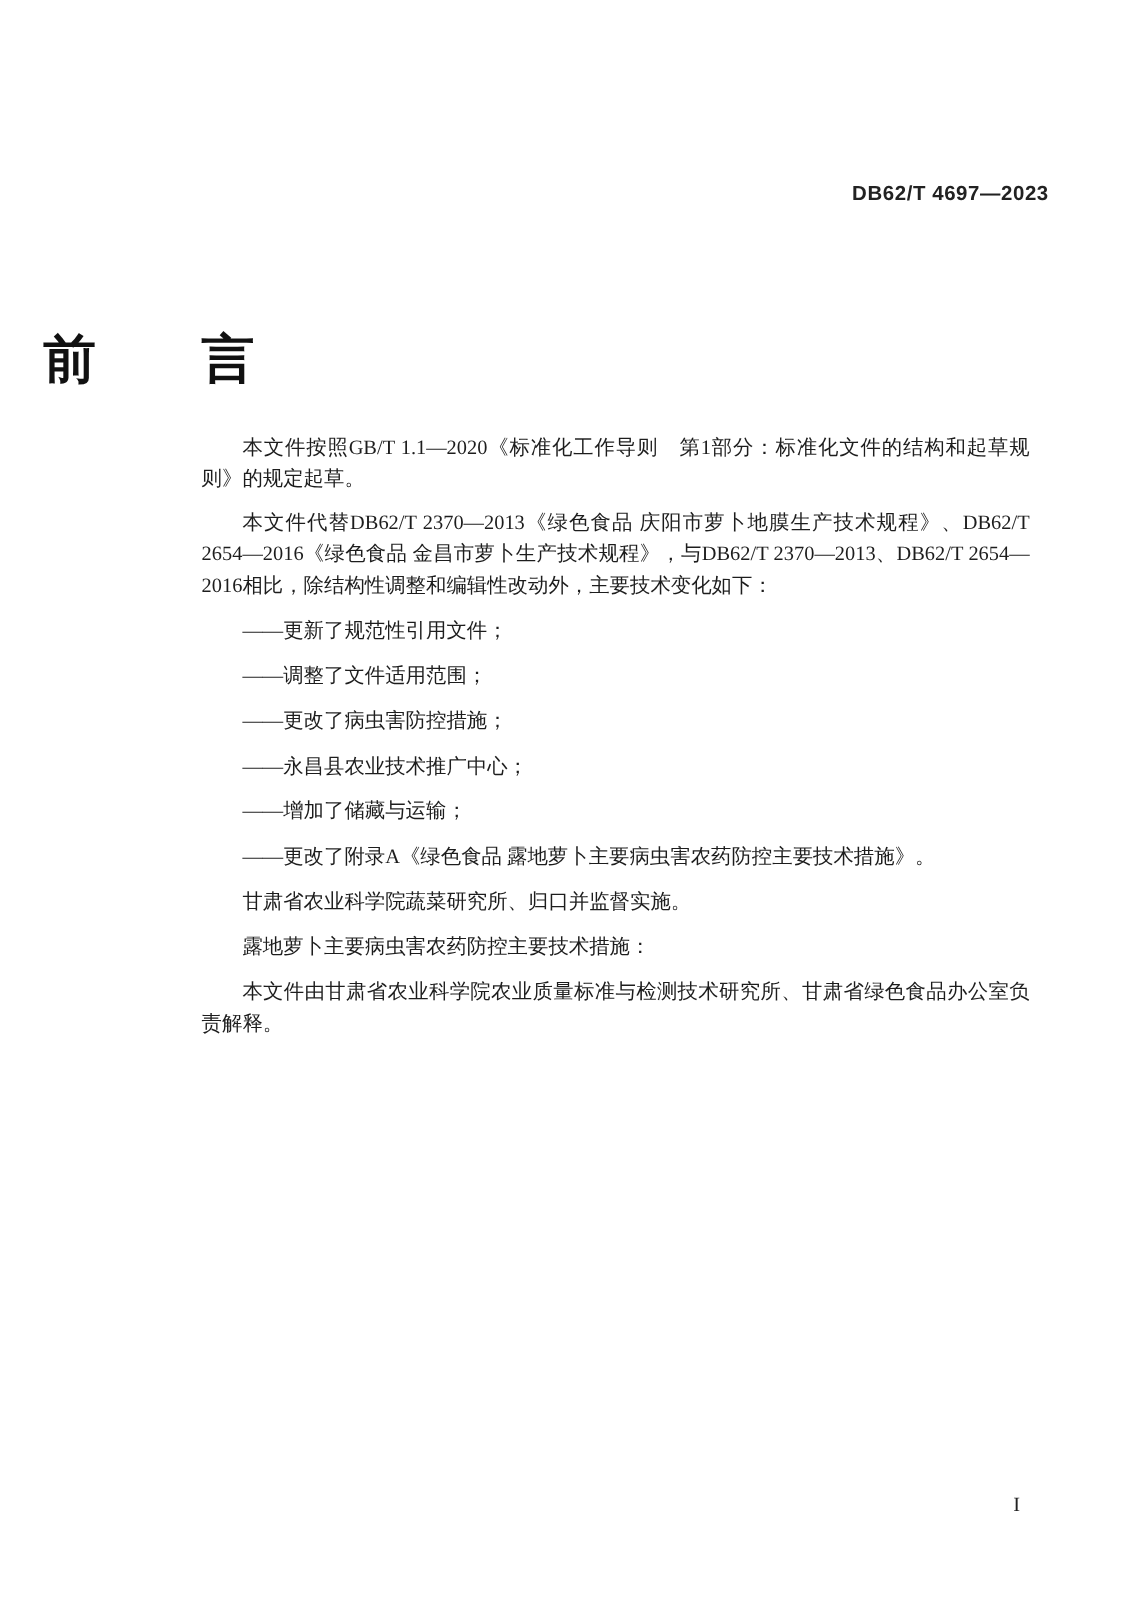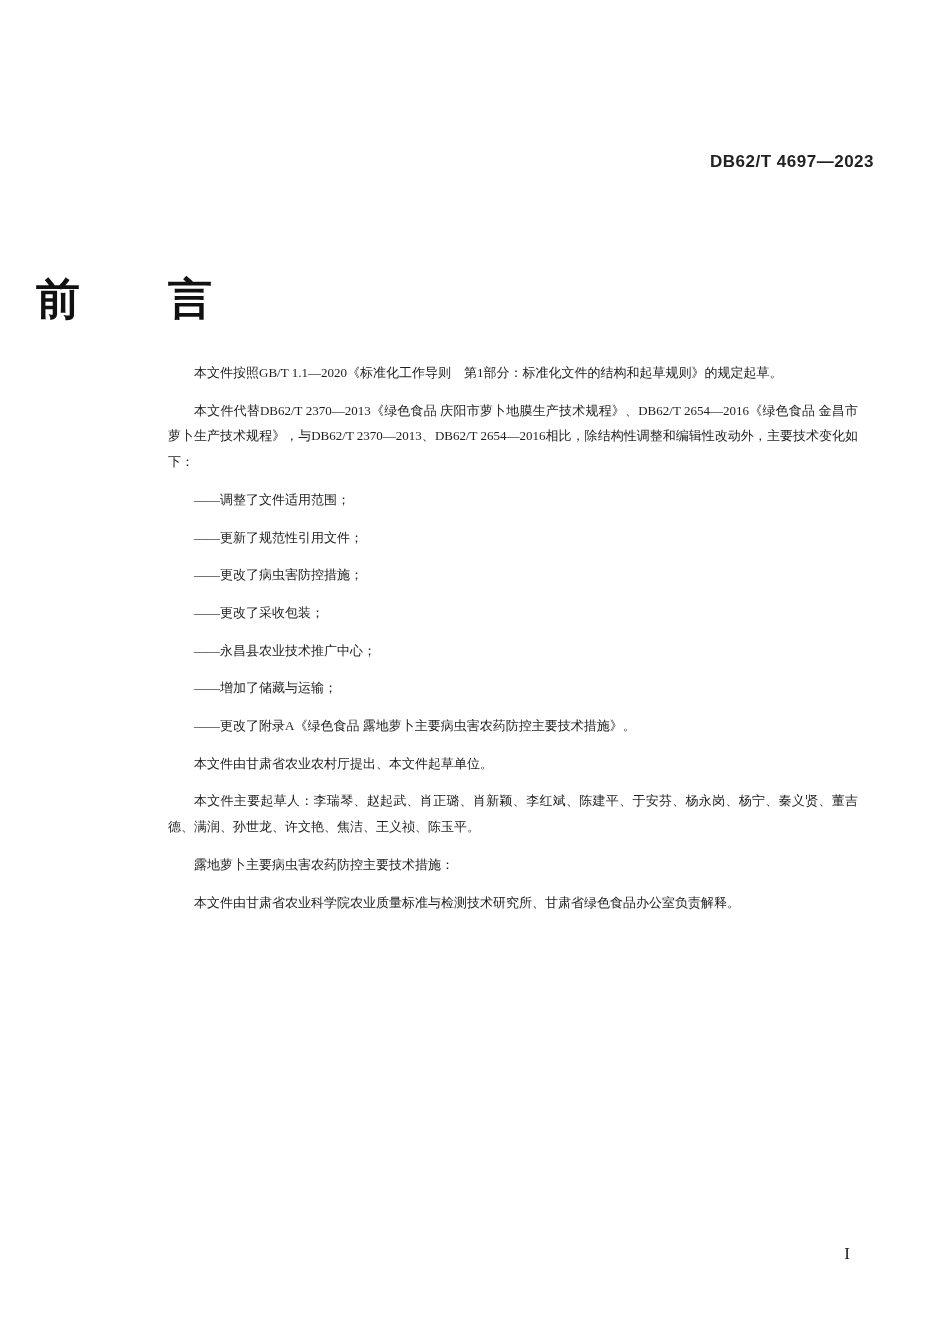--- a/index.html
+++ b/index.html
@@ -32,21 +32,21 @@
     text-align: left;
     font-size: 44px;
     font-weight: bold;
     color: #111;
   }
   .doc-body {
     position: absolute;
     top: 312px;
     left: 120px;
     right: 92px;
-    font-size: 13px;
+    font-size: 17px;
     line-height: 25.7px;
     text-align: justify;
     color: #1d1d1d;
   }
   .para { text-indent: 2em; }
   .list-item { text-indent: 2em; }
   .page-number {
     position: absolute;
     bottom: 92px;
     right: 112px;
@@ -60,30 +60,28 @@
 <div class="page">
 
   <div class="header-code">DB62/T 4697—2023</div>
 
   <div class="doc-title">前　　言</div>
 
   <div class="doc-body">
     <p class="para">本文件按照GB/T 1.1—2020《标准化工作导则　第1部分：标准化文件的结构和起草规则》的规定起草。</p>
     <p class="para">本文件代替DB62/T 2370—2013《绿色食品 庆阳市萝卜地膜生产技术规程》、DB62/T 2654—2016《绿色食品 金昌市萝卜生产技术规程》，与DB62/T 2370—2013、DB62/T 2654—2016相比，除结构性调整和编辑性改动外，主要技术变化如下：</p>
 
+    <p class="list-item">——更新了规范性引用文件；</p>
     <p class="list-item">——调整了文件适用范围；</p>
-    <p class="list-item">——更新了规范性引用文件；</p>
     <p class="list-item">——更改了病虫害防控措施；</p>
-    <p class="list-item">——更改了采收包装；</p>
     <p class="list-item">——永昌县农业技术推广中心；</p>
     <p class="list-item">——增加了储藏与运输；</p>
     <p class="list-item">——更改了附录A《绿色食品 露地萝卜主要病虫害农药防控主要技术措施》。</p>
 
-    <p class="para">本文件由甘肃省农业农村厅提出、本文件起草单位。</p>
-    <p class="para">本文件主要起草人：李瑞琴、赵起武、肖正璐、肖新颖、李红斌、陈建平、于安芬、杨永岗、杨宁、秦义贤、董吉德、满润、孙世龙、许文艳、焦洁、王义祯、陈玉平。</p>
+    <p class="para">甘肃省农业科学院蔬菜研究所、归口并监督实施。</p>
     <p class="para">露地萝卜主要病虫害农药防控主要技术措施：</p>
 
 
     <p class="para">本文件由甘肃省农业科学院农业质量标准与检测技术研究所、甘肃省绿色食品办公室负责解释。</p>
   </div>
 
   <div class="page-number">I</div>
 
 </div>
 

